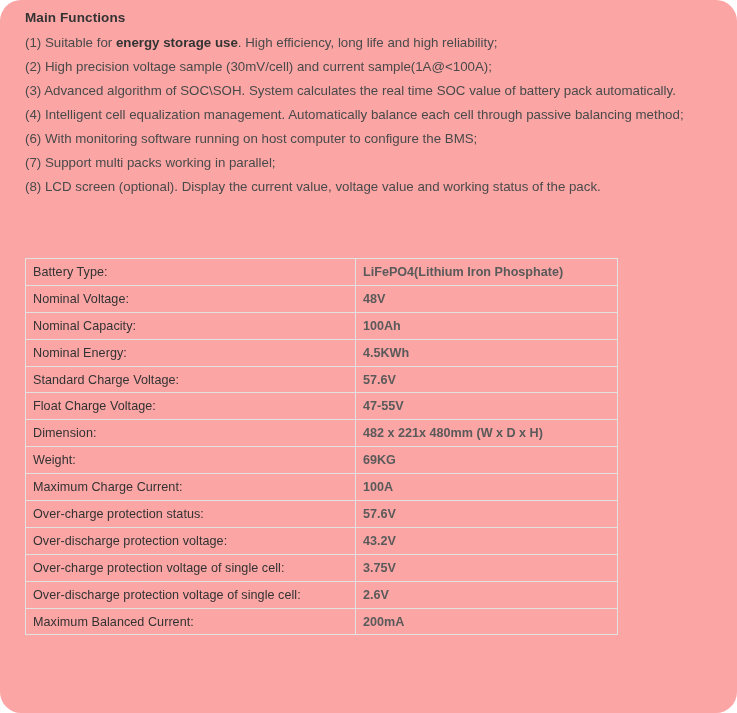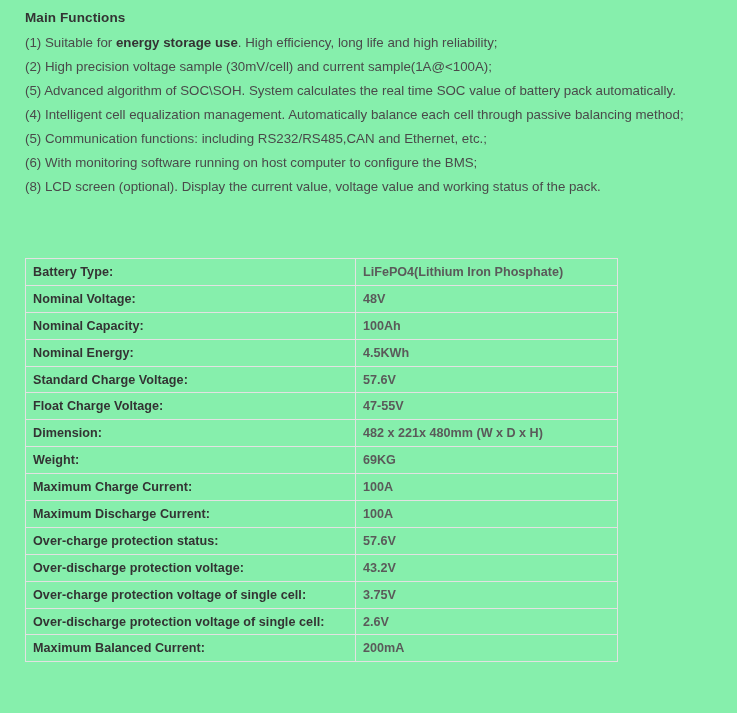--- a/index.html
+++ b/index.html
@@ -12,21 +12,22 @@
     height: 713px;
     font-family: "Liberation Sans", sans-serif;
     color: #444444;
     overflow: hidden;
   }
 
   #page {
     position: relative;
     width: 737px;
     height: 713px;
-    background: #86efac;
+    background: #fca5a5;
+    border-radius: 21px;
   }
 
   
   .features {
     position: absolute;
     left: 25px;
     top: 8px;
     width: 700px;
   }
 
@@ -70,45 +71,45 @@
     border: 1px solid #e2e2e2;
     height: 26.9px;
     padding: 0 0 0 7px;
     vertical-align: middle;
     font-size: 12.6px;
     box-sizing: border-box;
   }
 
   table.spec-table td.k {
     width: 330px;
-    font-weight: bold;
+    font-weight: normal;
     color: #333333;
     letter-spacing: 0.05px;
   }
 
   table.spec-table td.v {
     width: 262px;
     font-weight: bold;
     color: #5a5a5a;
   }
 </style>
 </head>
 <body>
 
 <div id="page">
 
   <section class="features">
     <h2 class="features-title">Main Functions</h2>
     <div id="features-list">
         <div class="feature-line">(1) Suitable for <b>energy storage use</b>. High efficiency, long life and high reliability;</div>
         <div class="feature-line">(2) High precision voltage sample (30mV/cell) and current sample(1A@&lt;100A);</div>
-        <div class="feature-line">(5) Advanced algorithm of SOC\SOH. System calculates the real time SOC value of battery pack automatically.</div>
+        <div class="feature-line">(3) Advanced algorithm of SOC\SOH. System calculates the real time SOC value of battery pack automatically.</div>
         <div class="feature-line">(4) Intelligent cell equalization management. Automatically balance each cell through passive balancing method;</div>
-        <div class="feature-line">(5) Communication functions: including RS232/RS485,CAN and Ethernet, etc.;</div>
         <div class="feature-line">(6) With monitoring software running on host computer to configure the BMS;</div>
+        <div class="feature-line">(7) Support multi packs working in parallel;</div>
         <div class="feature-line">(8) LCD screen (optional). Display the current value, voltage value and working status of the pack.</div>
       </div>
   </section>
 
   <div class="spec-table-wrap">
     <table class="spec-table">
       <tbody id="spec-table-body">
           <tr>
             <td class="k">Battery Type:</td>
             <td class="v">LiFePO4(Lithium Iron Phosphate)</td>
@@ -139,24 +140,20 @@
           </tr>
           <tr>
             <td class="k">Weight:</td>
             <td class="v">69KG</td>
           </tr>
           <tr>
             <td class="k">Maximum Charge Current:</td>
             <td class="v">100A</td>
           </tr>
           <tr>
-            <td class="k">Maximum Discharge Current:</td>
-            <td class="v">100A</td>
-          </tr>
-          <tr>
             <td class="k">Over-charge protection status:</td>
             <td class="v">57.6V</td>
           </tr>
           <tr>
             <td class="k">Over-discharge protection voltage:</td>
             <td class="v">43.2V</td>
           </tr>
           <tr>
             <td class="k">Over-charge protection voltage of single cell:</td>
             <td class="v">3.75V</td>

